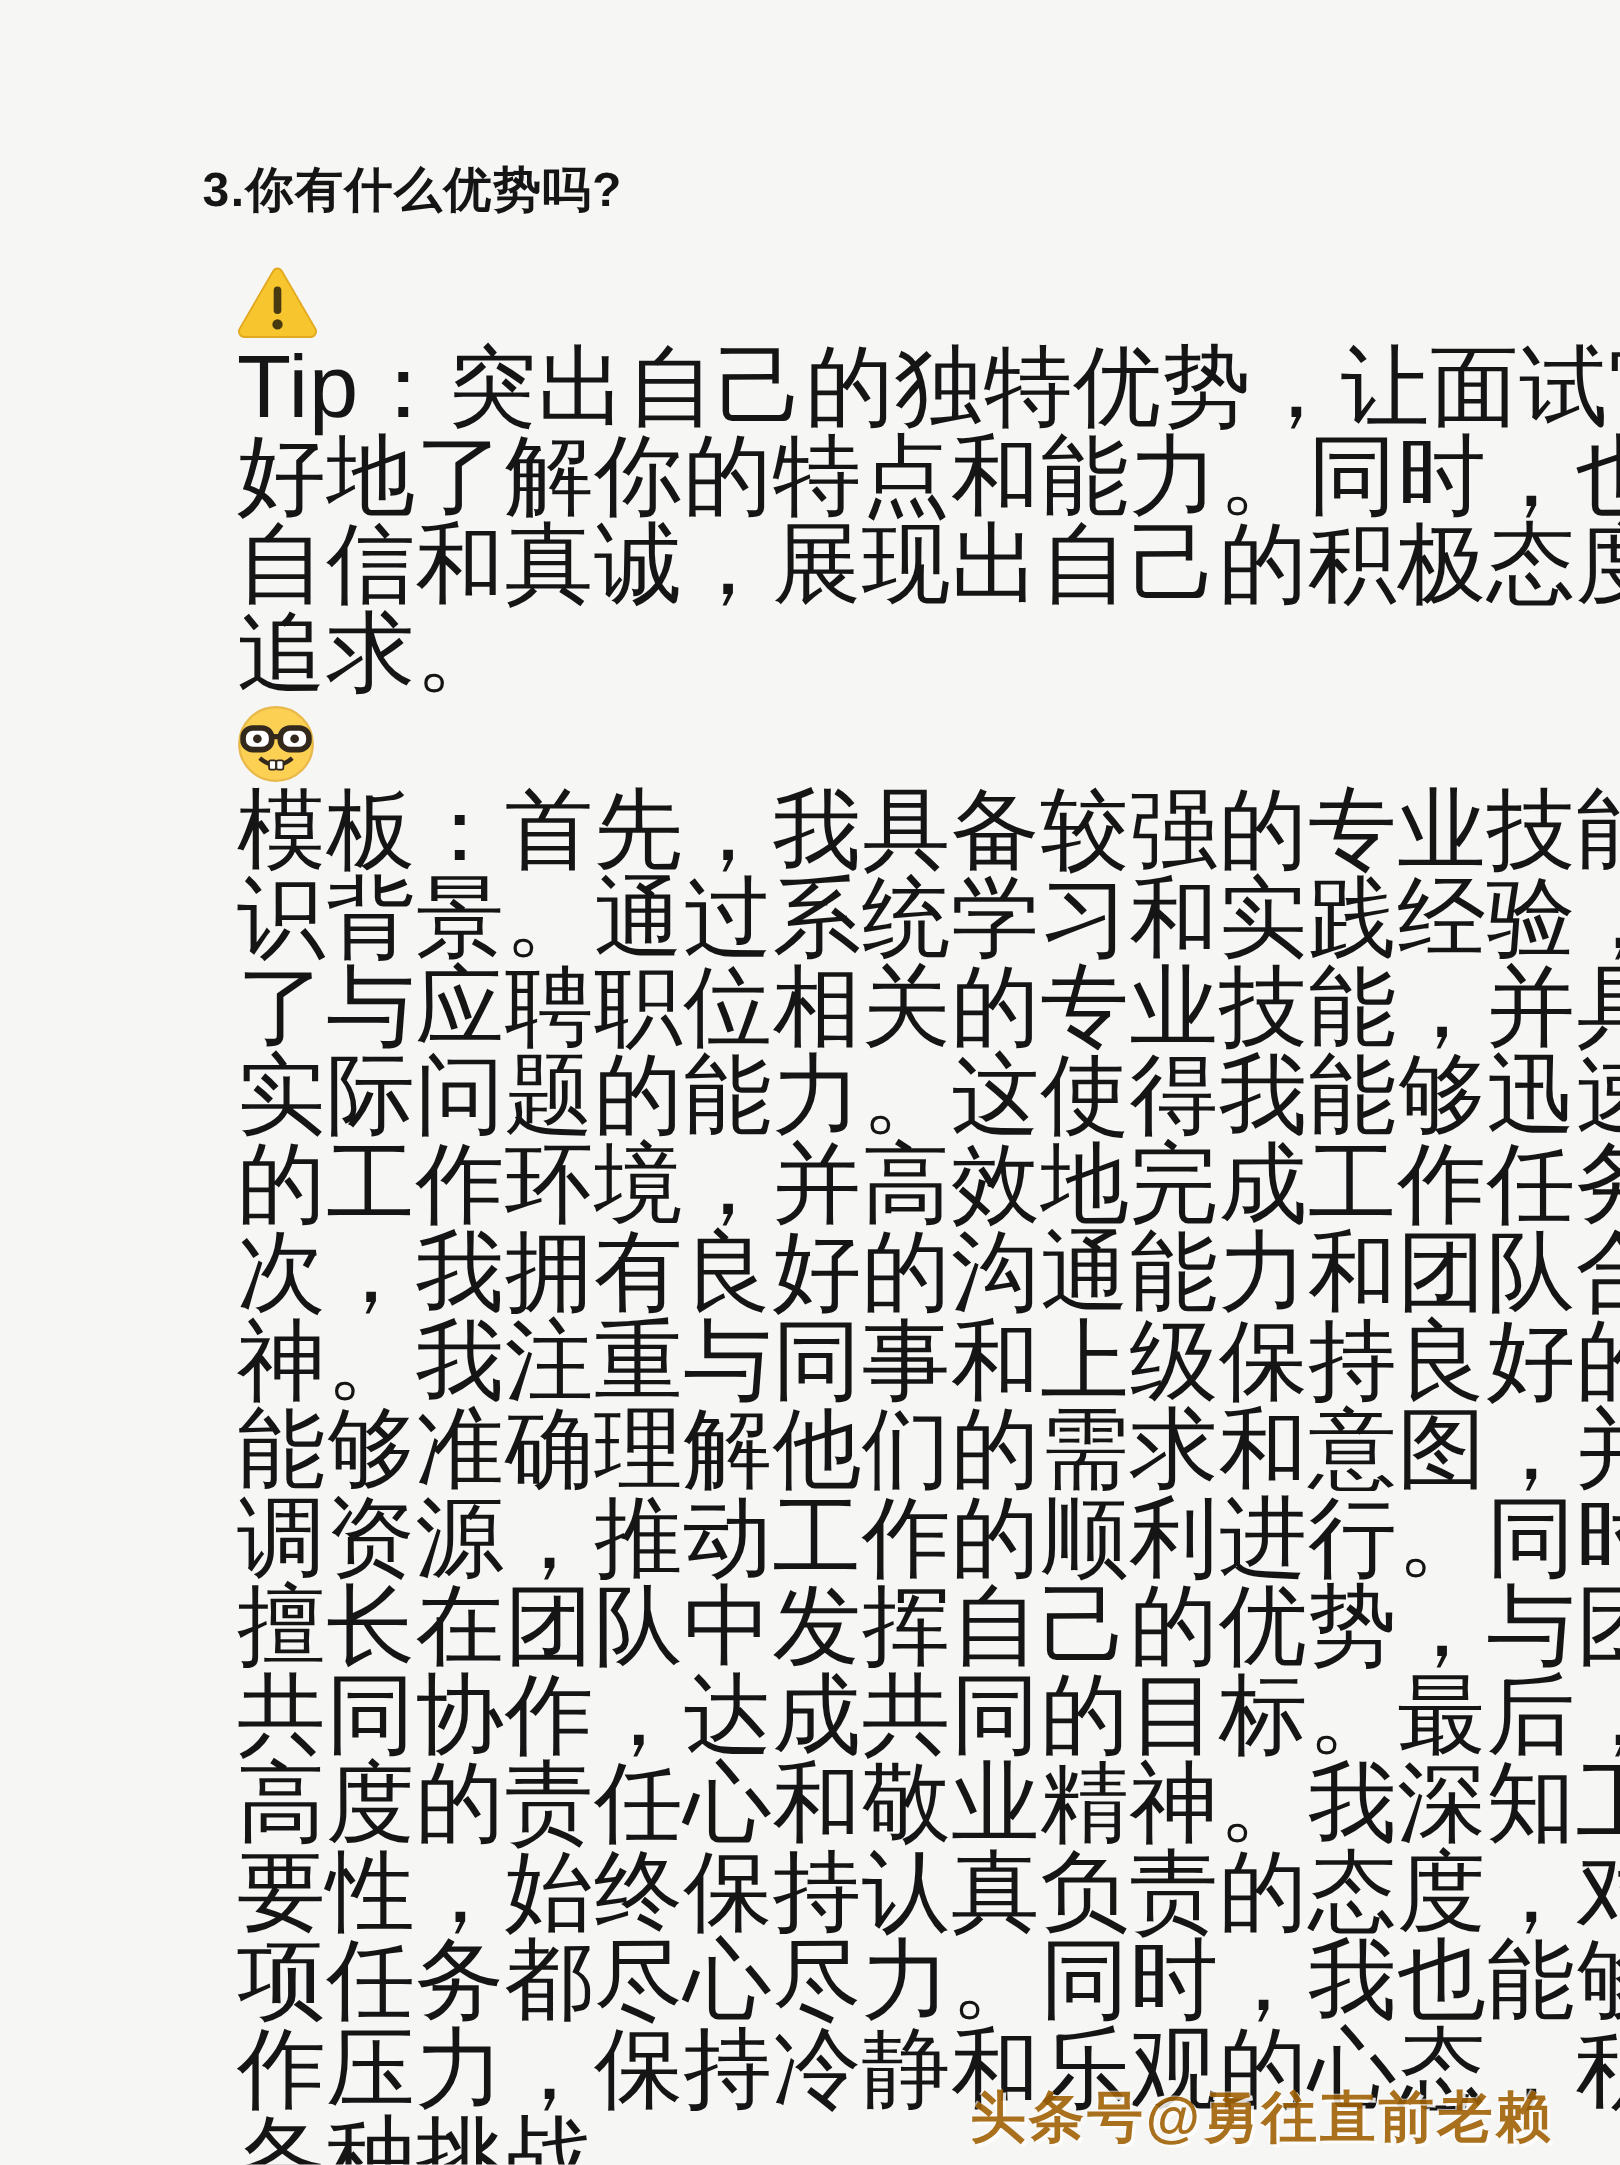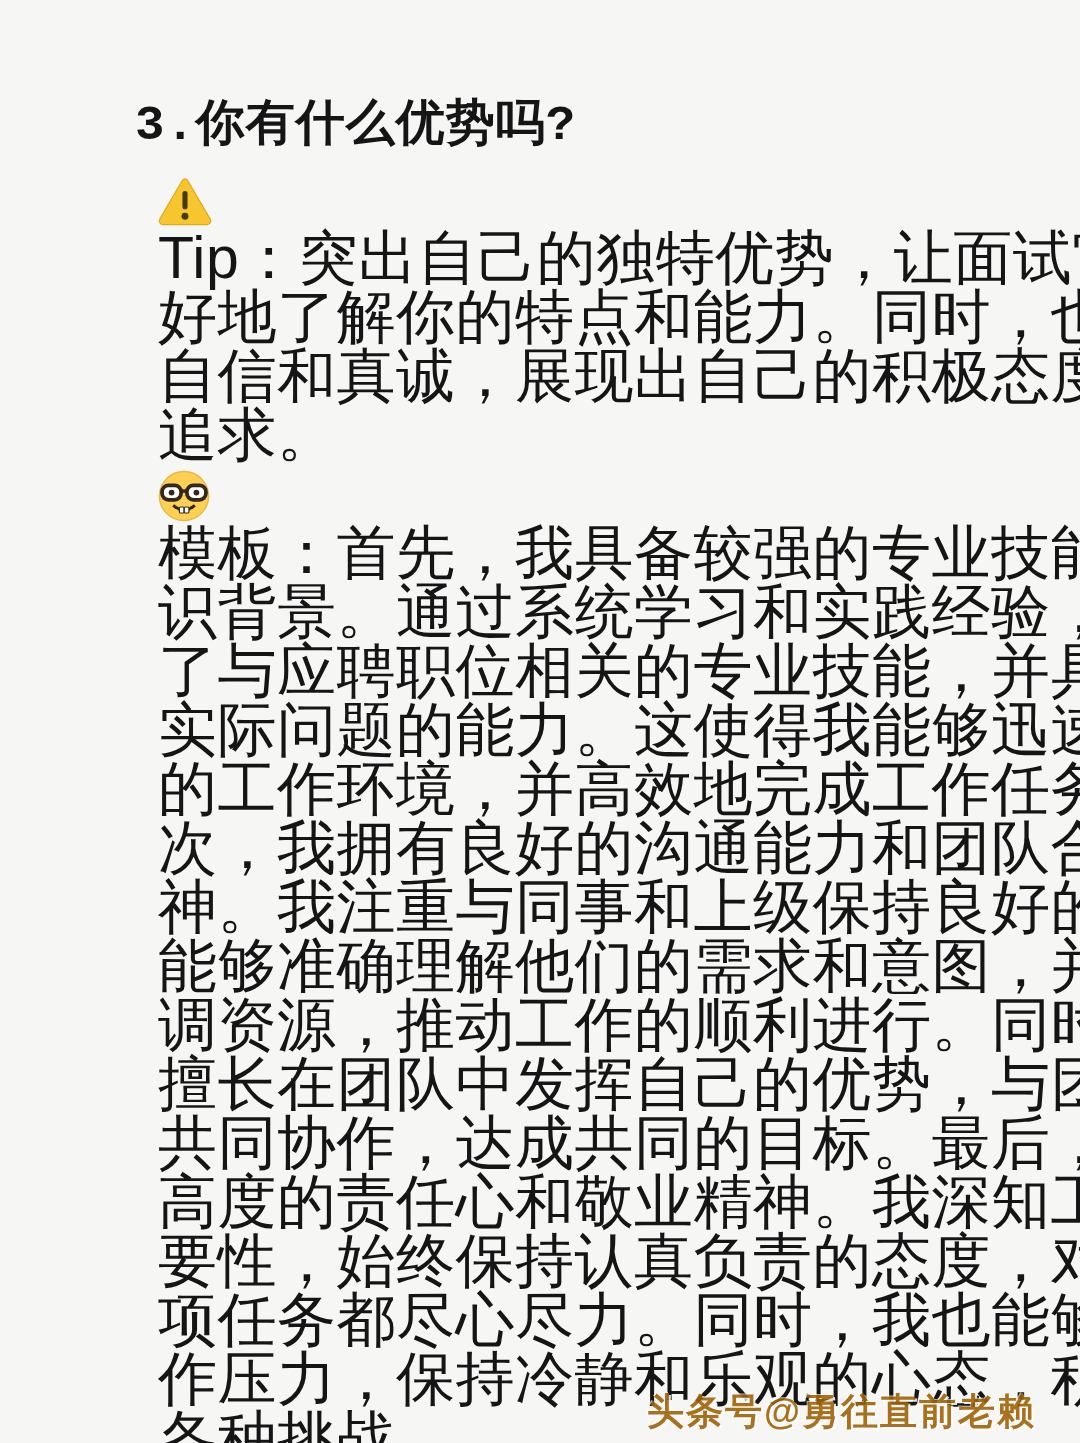--- a/index.html
+++ b/index.html
@@ -12,26 +12,25 @@
     font-family: "Liberation Sans", "DejaVu Sans", sans-serif;
   }
   .content {
     position: absolute;
     left: 135px;
     top: 94px;
     right: 36px;
     color: #151515;
   }
   .title {
-    font-size: 49px;
+    font-size: 32px;
     line-height: 64px;
     font-weight: 700;
     letter-spacing: 1px;
     margin: 0 0 12px 0;
-    font-family: Liberation Mono, monospace;
   }
   .para {
     font-size: 59px;
     line-height: 59px;
     font-weight: 400;
     letter-spacing: 0.5px;
     margin-left: 23px;
   }
   .para-text {
     white-space: pre; 

